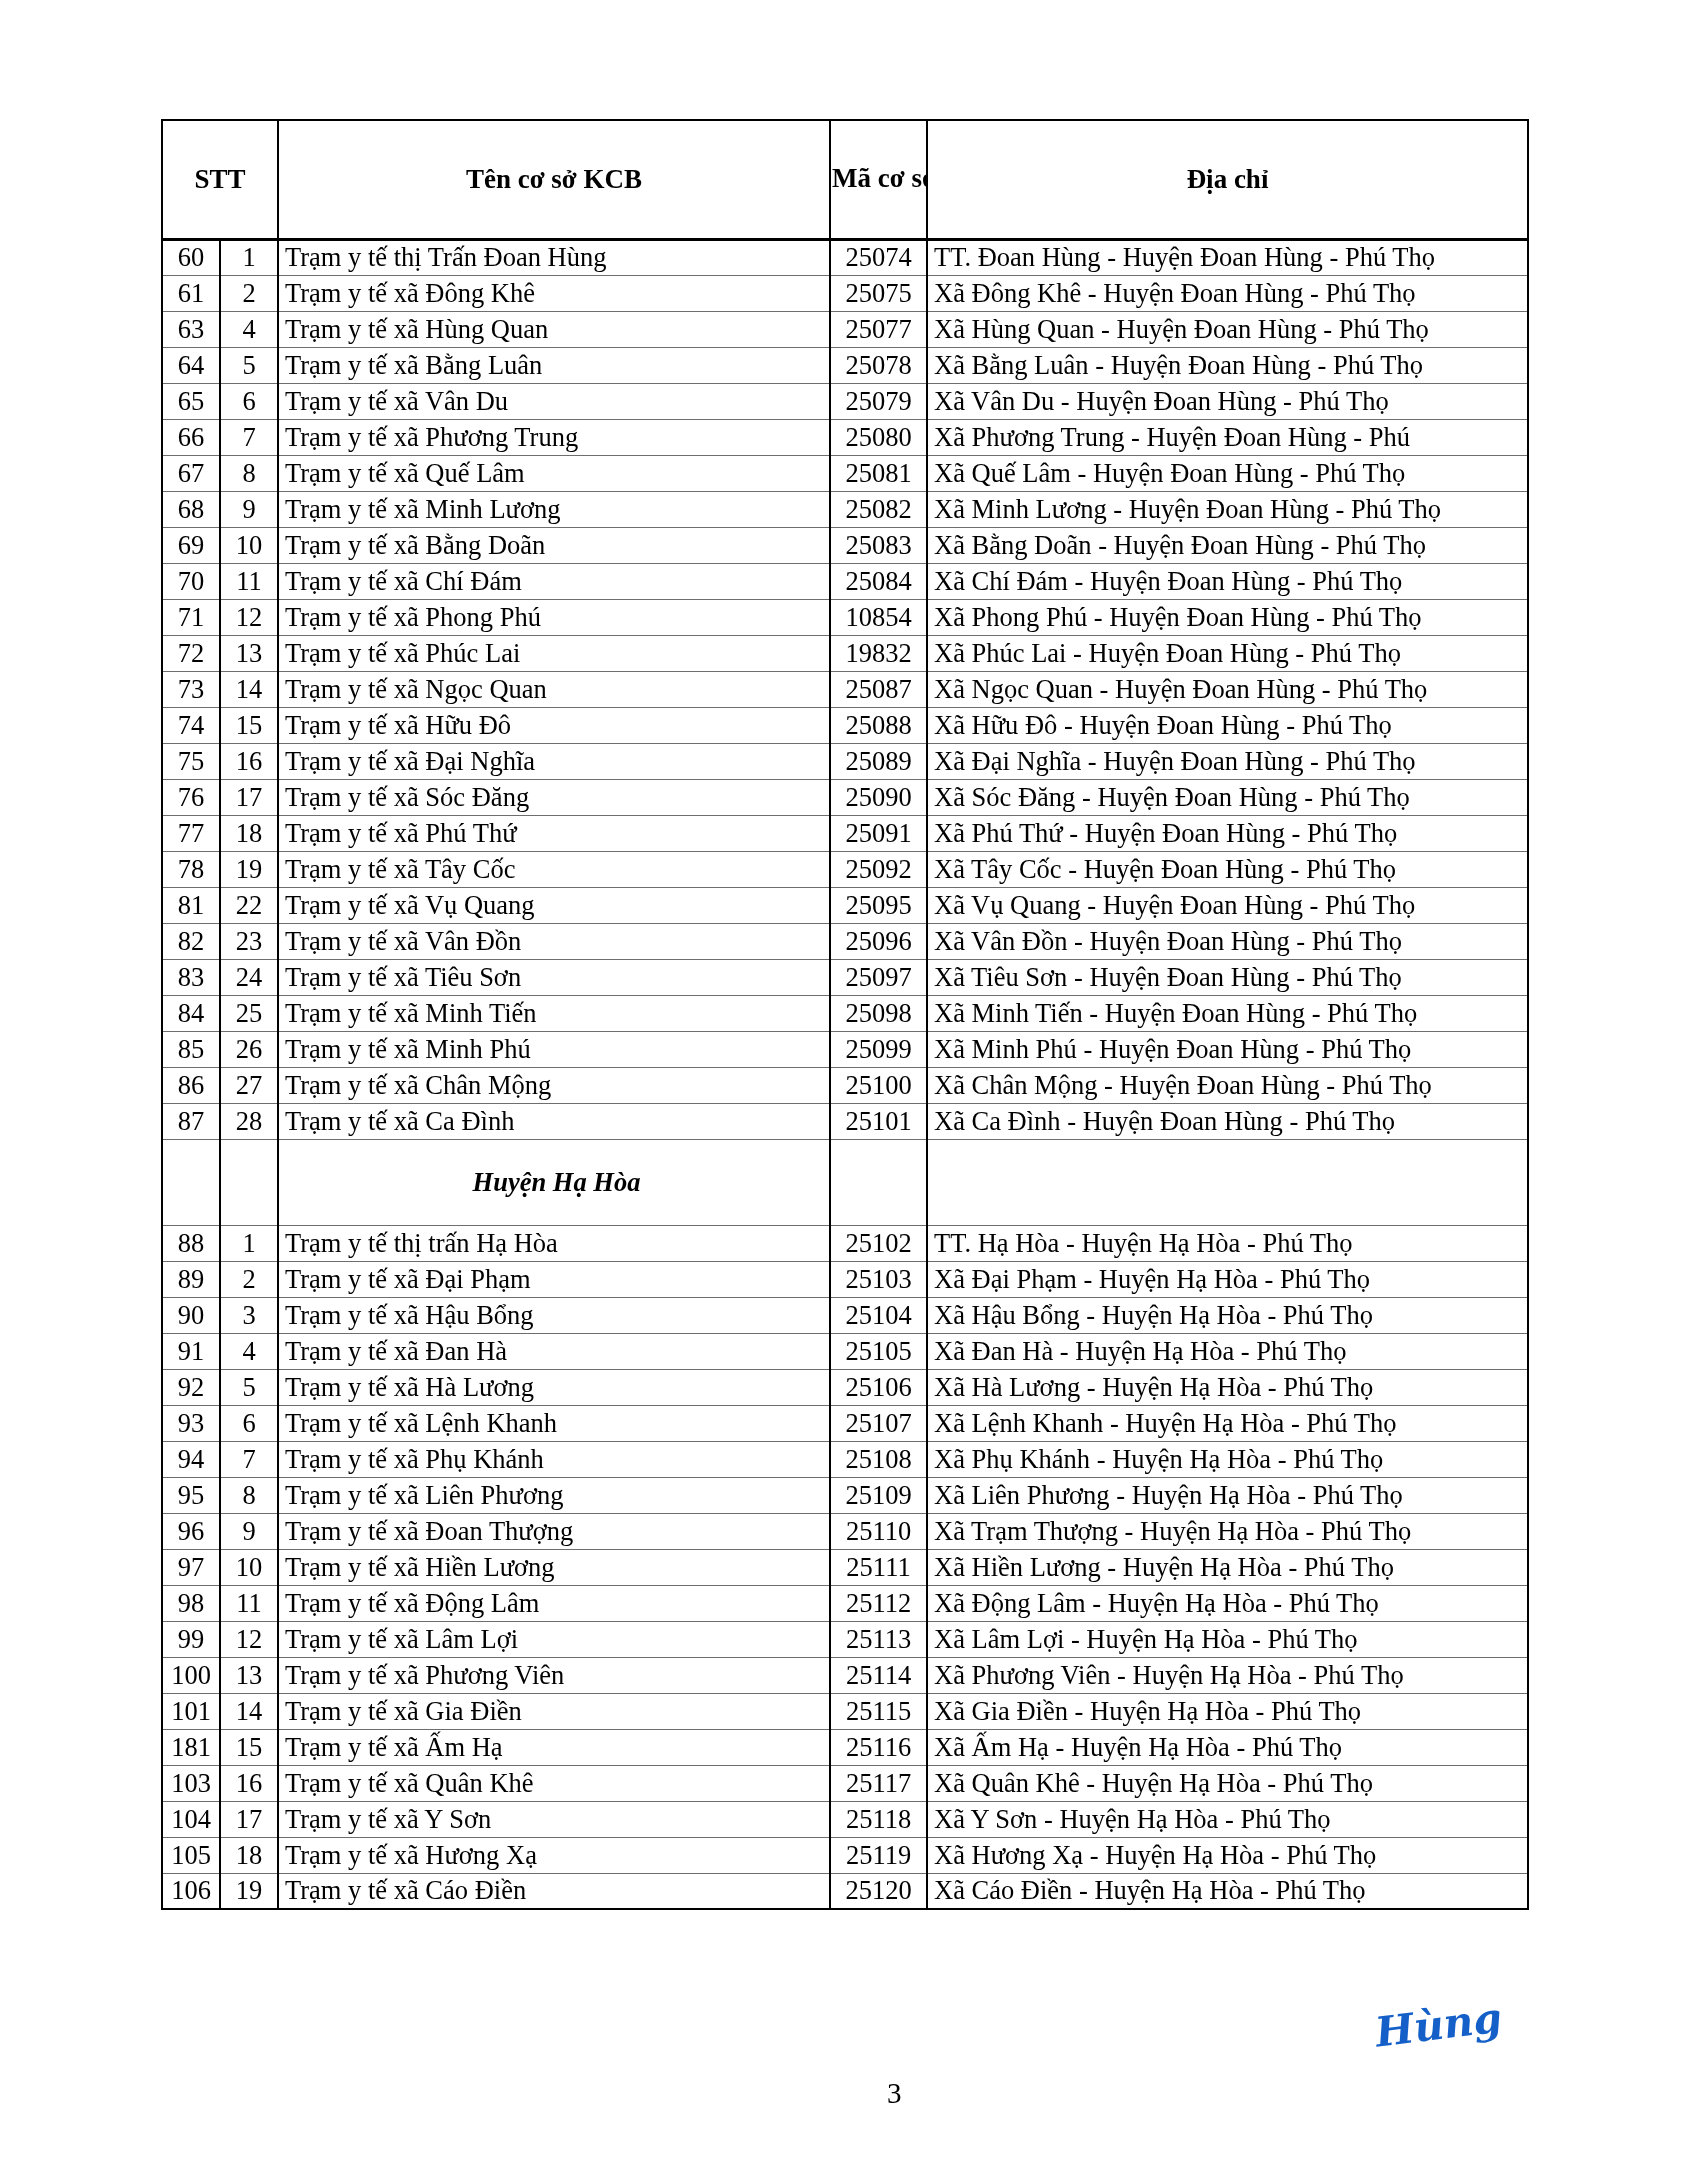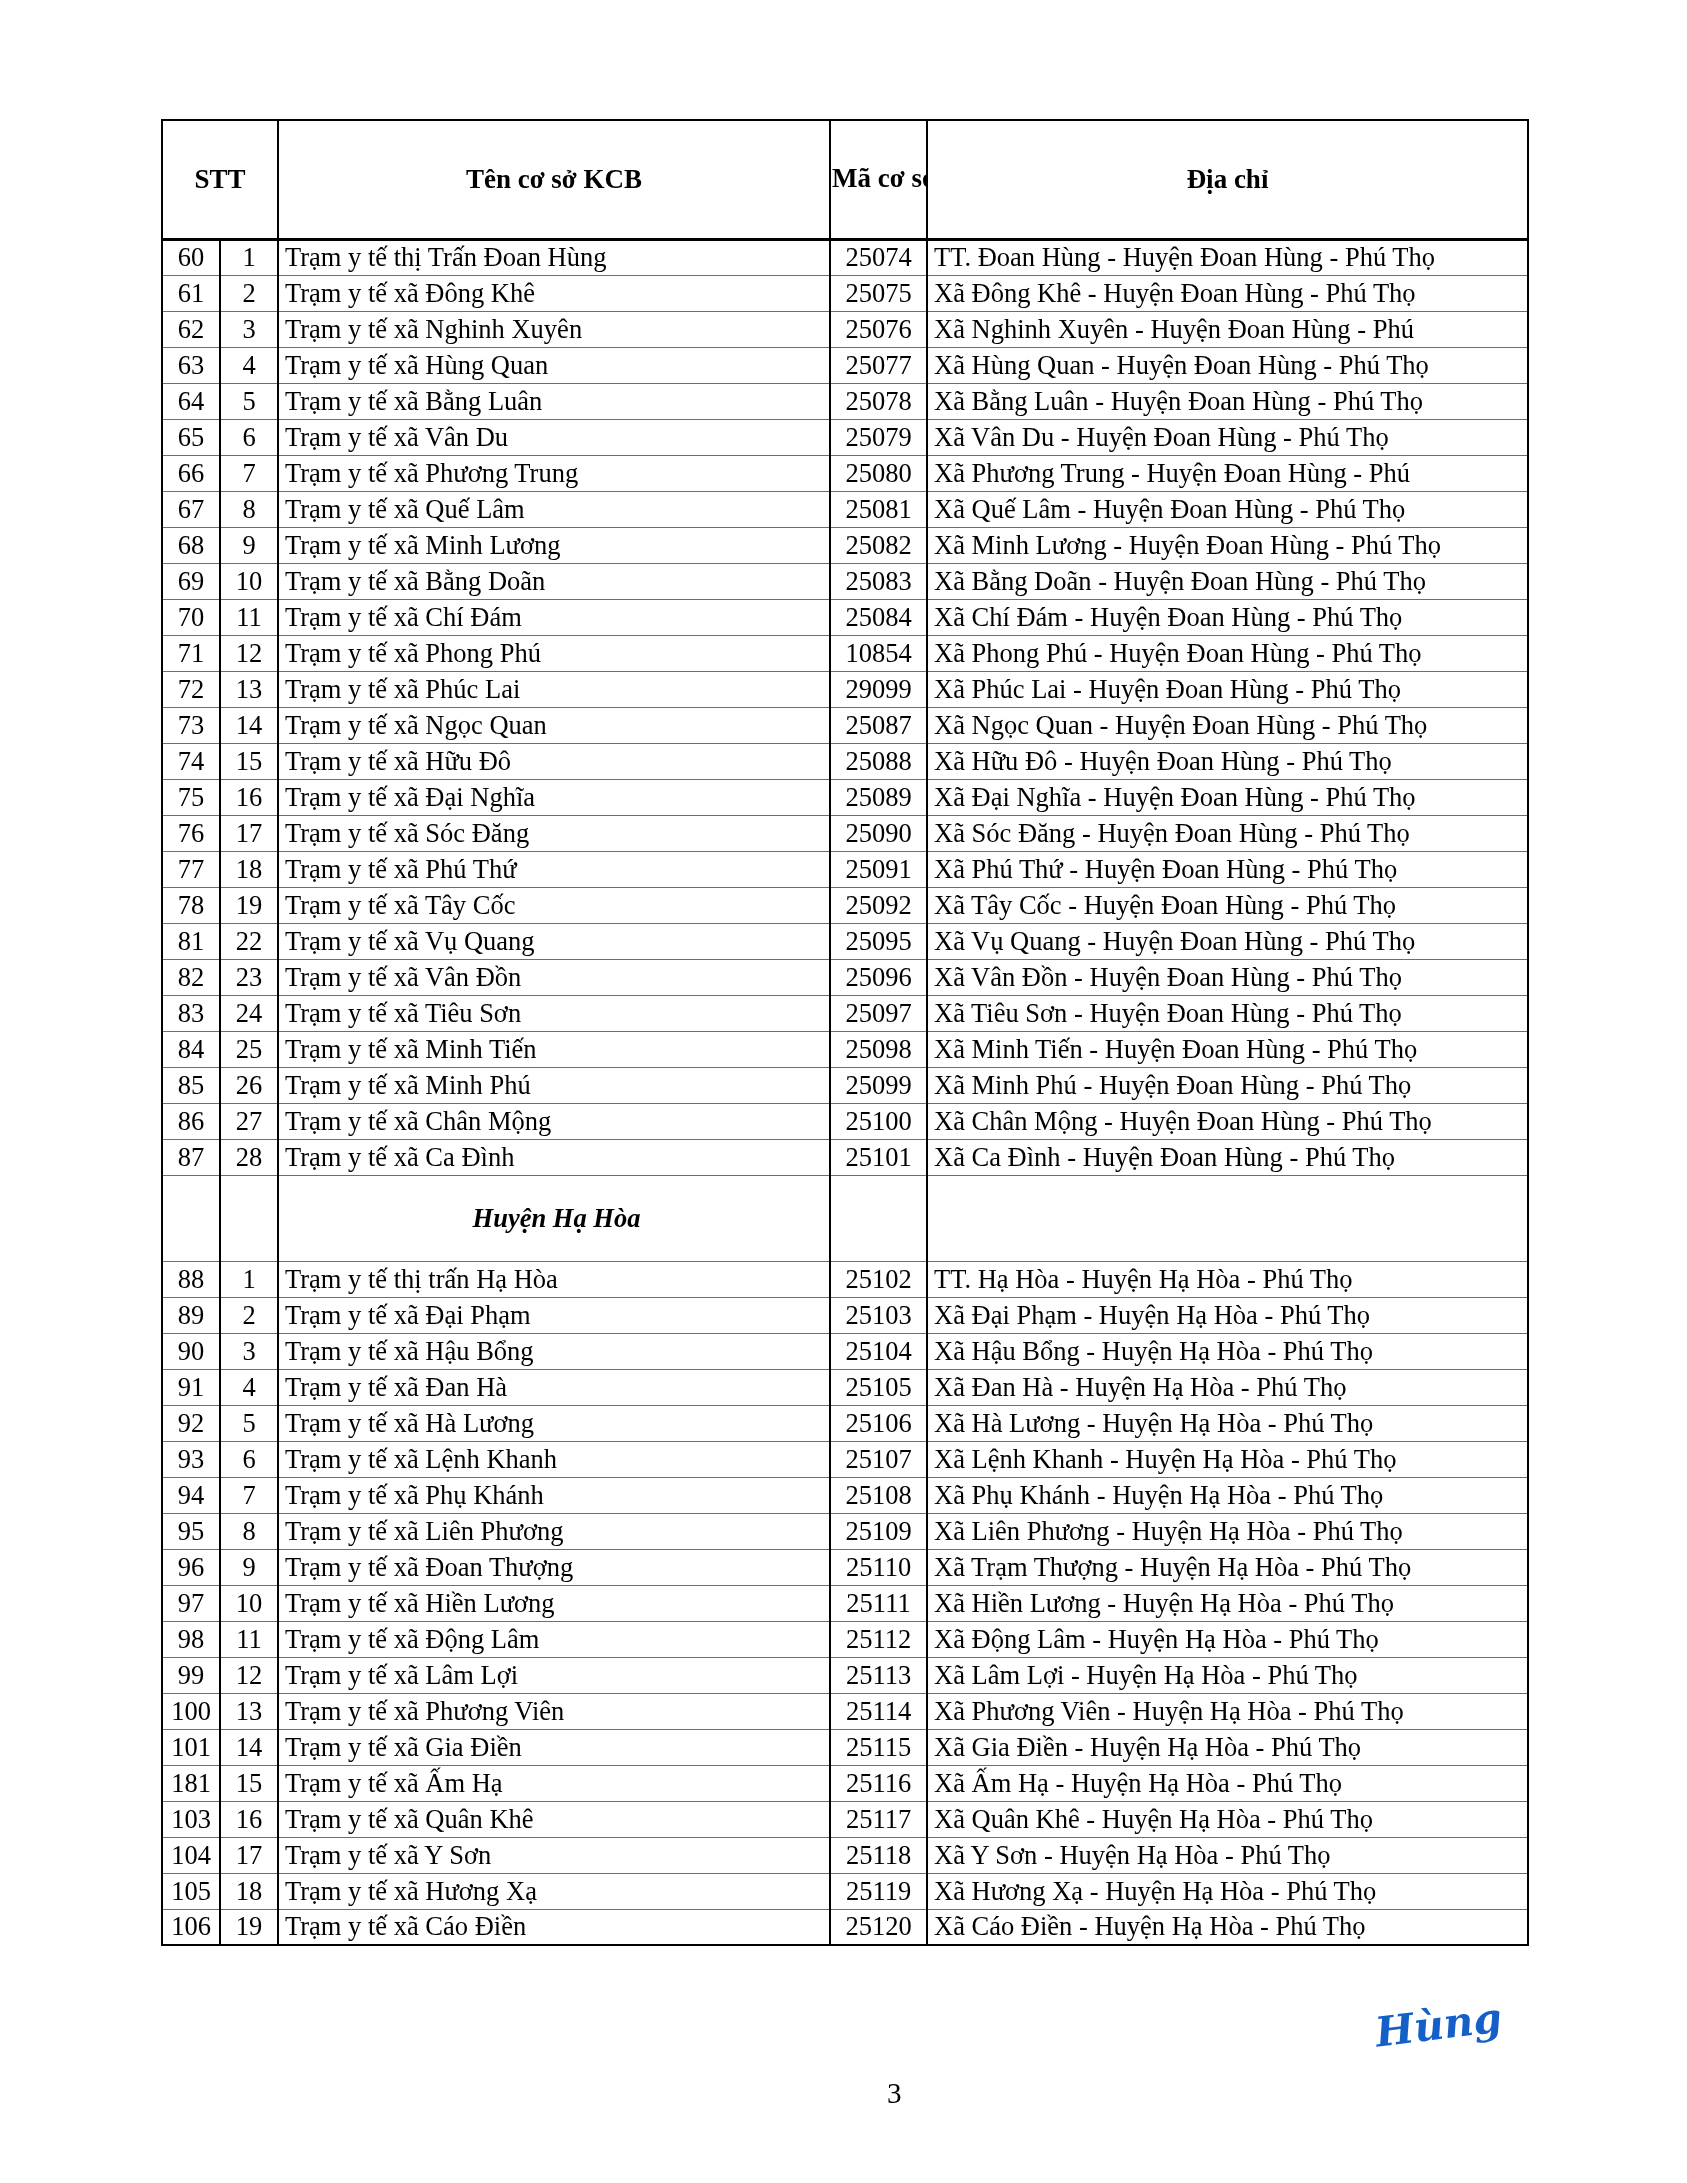--- a/index.html
+++ b/index.html
@@ -97,27 +97,20 @@
         <td class="c-addr">TT. Đoan Hùng - Huyện Đoan Hùng - Phú Thọ</td>
       </tr>
       <tr>
         <td class="c-stt1">61</td>
         <td class="c-stt2">2</td>
         <td class="c-name">Trạm y tế xã Đông Khê</td>
         <td class="c-code">25075</td>
         <td class="c-addr">Xã Đông Khê - Huyện Đoan Hùng - Phú Thọ</td>
       </tr>
       <tr>
-        <td class="c-stt1">62</td>
-        <td class="c-stt2">3</td>
-        <td class="c-name">Trạm y tế xã Nghinh Xuyên</td>
-        <td class="c-code">25076</td>
-        <td class="c-addr">Xã Nghinh Xuyên - Huyện Đoan Hùng - Phú</td>
-      </tr>
-      <tr>
         <td class="c-stt1">63</td>
         <td class="c-stt2">4</td>
         <td class="c-name">Trạm y tế xã Hùng Quan</td>
         <td class="c-code">25077</td>
         <td class="c-addr">Xã Hùng Quan - Huyện Đoan Hùng - Phú Thọ</td>
       </tr>
       <tr>
         <td class="c-stt1">64</td>
         <td class="c-stt2">5</td>
         <td class="c-name">Trạm y tế xã Bằng Luân</td>
@@ -170,21 +163,21 @@
         <td class="c-stt1">71</td>
         <td class="c-stt2">12</td>
         <td class="c-name">Trạm y tế xã Phong Phú</td>
         <td class="c-code">10854</td>
         <td class="c-addr">Xã Phong Phú - Huyện Đoan Hùng - Phú Thọ</td>
       </tr>
       <tr>
         <td class="c-stt1">72</td>
         <td class="c-stt2">13</td>
         <td class="c-name">Trạm y tế xã Phúc Lai</td>
-        <td class="c-code">29099</td>
+        <td class="c-code">19832</td>
         <td class="c-addr">Xã Phúc Lai - Huyện Đoan Hùng - Phú Thọ</td>
       </tr>
       <tr>
         <td class="c-stt1">73</td>
         <td class="c-stt2">14</td>
         <td class="c-name">Trạm y tế xã Ngọc Quan</td>
         <td class="c-code">25087</td>
         <td class="c-addr">Xã Ngọc Quan - Huyện Đoan Hùng - Phú Thọ</td>
       </tr>
       <tr>

